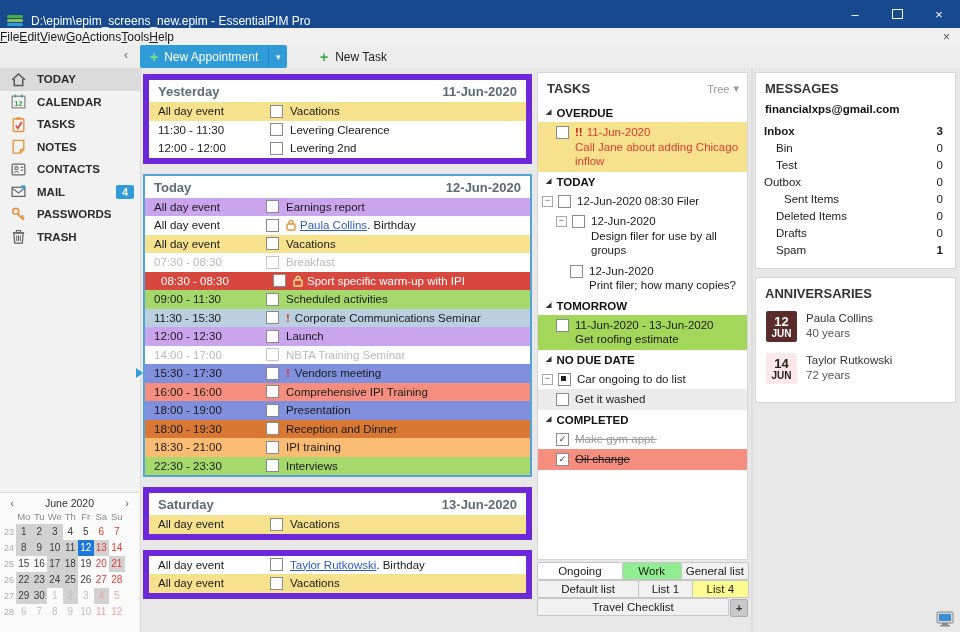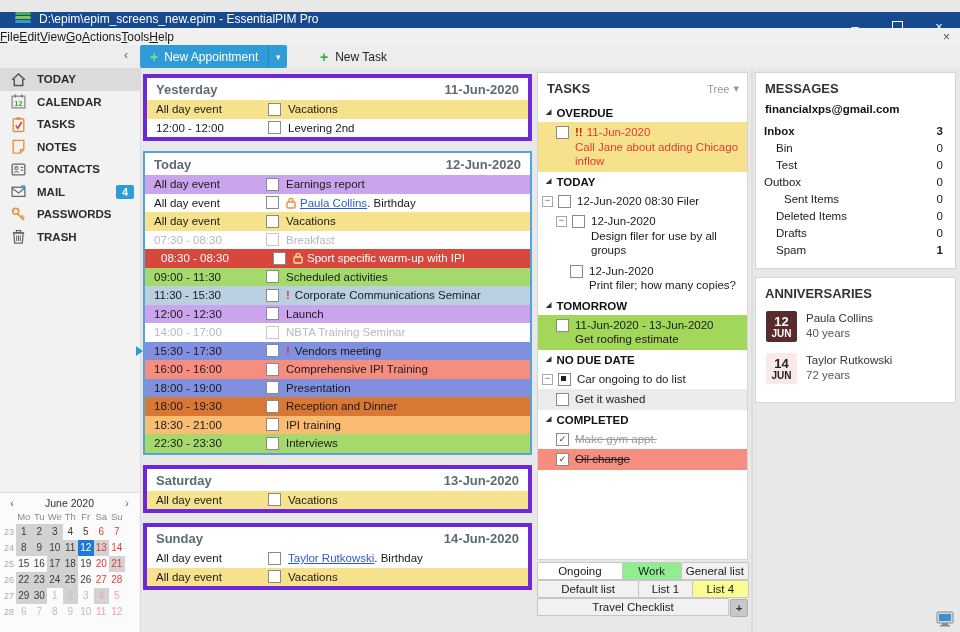--- a/index.html
+++ b/index.html
@@ -1,20 +1,20 @@
 <!DOCTYPE html>
 <html><head>
 <meta charset="utf-8">
 <style>
   html,body{margin:0;padding:0;}
   body{width:960px;height:632px;position:relative;overflow:hidden;background:#E8E8E8;
        font-family:"Liberation Sans",sans-serif;color:#222;-webkit-font-smoothing:antialiased;}
   
-  .titlebar{position:absolute;left:0;top:12px;right:0;height:28px;background:#17498F;color:#fff;
-            display:flex;align-items:flex-start;font-size:12px;padding-left:8px;}
+  .titlebar{position:absolute;left:0;top:0;right:0;height:28px;background:#17498F;color:#fff;
+            display:flex;align-items:flex-end;font-size:12px;}
   .app-logo{width:16px;height:13px;margin:0 8px 0 7px;display:flex;flex-direction:column;gap:1px;}
   .app-logo i{height:3px;border-radius:2px;display:block;}
   .app-logo i:nth-child(1){background:#43B049;}
   .app-logo i:nth-child(2){background:#8BC34A;}
   .app-logo i:nth-child(3){background:#2F9CD8;}
   .win-controls{margin-left:auto;display:flex;height:100%;}
   .win-btn{width:42px;height:100%;display:flex;align-items:center;justify-content:center;font-size:13px;color:#fff;}
   .win-max-box{width:9px;height:8px;border:1px solid #fff;}
   
   .menubar{position:absolute;left:0;top:28px;right:0;height:17px;background:#F0F0F0;display:flex;
@@ -52,21 +52,21 @@
   .mc-cell{width:15.5px;height:16px;line-height:16px;text-align:center;font-size:10px;color:#3a3a3a;}
   .mc-dayname{color:#8A8A8A;font-size:9.5px;height:14px;line-height:14px;}
   .mc-wnum{width:14px;font-size:9px;color:#ABABAB;line-height:16px;text-align:center;}
   .mc-cell.busy{background:#D2D2D2;}
   .mc-cell.sel{background:#1E78D7;color:#fff;}
   .mc-cell.wk{color:#E03C31;}
   .mc-cell.out{color:#BDBDBD;}
   .mc-cell.outwk{color:#EFA5A0;}
   
   .cal-col{position:absolute;left:143px;top:74px;width:389px;}
-  .day-card{background:#fff;border:4px solid #6d28d9;margin-bottom:10px;}
+  .day-card{background:#fff;border:6px solid #6d28d9;margin-bottom:10px;}
   .day-card.selected{border:2px solid #54A4DC;}
   .dc-head{display:flex;justify-content:space-between;padding:4px 9px 3px 9px;font-size:13px;
            font-weight:700;color:#5E6B75;}
   .ev-row{display:flex;align-items:center;height:18.5px;font-size:11.5px;padding-left:9px;position:relative;background:#fff;}
   .ev-time{width:112px;flex:none;color:#1a1a1a;}
   .ev-check{width:11px;height:11px;border:1px solid #8a8a8a;background:#fff;flex:none;margin-right:7px;}
   .ev-title{color:#1a1a1a;white-space:nowrap;}
   .ev-row.white .ev-time,.ev-row.white .ev-title{color:#fff;}
   .ev-row.tentative .ev-time,.ev-row.tentative .ev-title{color:#B9B9B9;}
   .ev-row.tentative .ev-check{border-color:#C6C6C6;}
@@ -341,20 +341,25 @@
       <div class="dc-head">
         <span class="dc-name">Yesterday</span>
         <span class="dc-date">11-Jun-2020</span>
       </div>
       <div class="ev-row" style="background: rgb(246, 225, 141);">
         <span class="ev-time">All day event</span>
         <span class="ev-check"></span>
         <span class="ev-title">Vacations</span>
       </div>
       <div class="ev-row">
+        <span class="ev-time">11:30 - 11:30</span>
+        <span class="ev-check"></span>
+        <span class="ev-title">Levering Clearence</span>
+      </div>
+      <div class="ev-row">
         <span class="ev-time">12:00 - 12:00</span>
         <span class="ev-check"></span>
         <span class="ev-title">Levering 2nd</span>
       </div>
     </div>
     <div class="day-card selected">
       <div class="dc-head">
         <span class="dc-name">Today</span>
         <span class="dc-date">12-Jun-2020</span>
       </div>
@@ -455,24 +460,20 @@
         <span class="dc-name">Saturday</span>
         <span class="dc-date">13-Jun-2020</span>
       </div>
       <div class="ev-row" style="background: rgb(246, 225, 141);">
         <span class="ev-time">All day event</span>
         <span class="ev-check"></span>
         <span class="ev-title">Vacations</span>
       </div>
     </div>
     <div class="day-card">
-      <div class="dc-head">
-        <span class="dc-name">Sunday</span>
-        <span class="dc-date">14-Jun-2020</span>
-      </div>
       <div class="ev-row">
         <span class="ev-time">All day event</span>
         <span class="ev-check"></span>
         <a class="ev-link">Taylor Rutkowski</a>
         <span class="ev-title">. Birthday</span>
       </div>
       <div class="ev-row" style="background: rgb(246, 225, 141);">
         <span class="ev-time">All day event</span>
         <span class="ev-check"></span>
         <span class="ev-title">Vacations</span>

